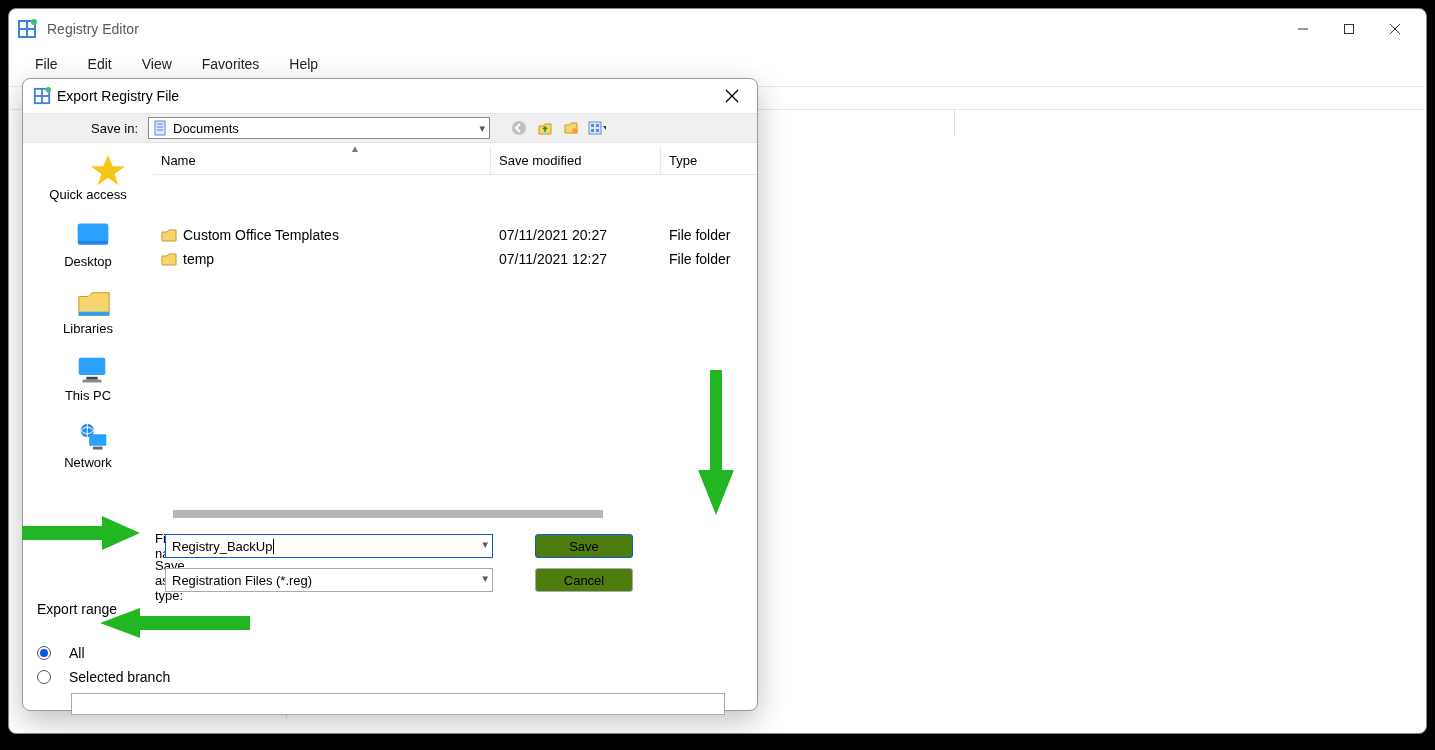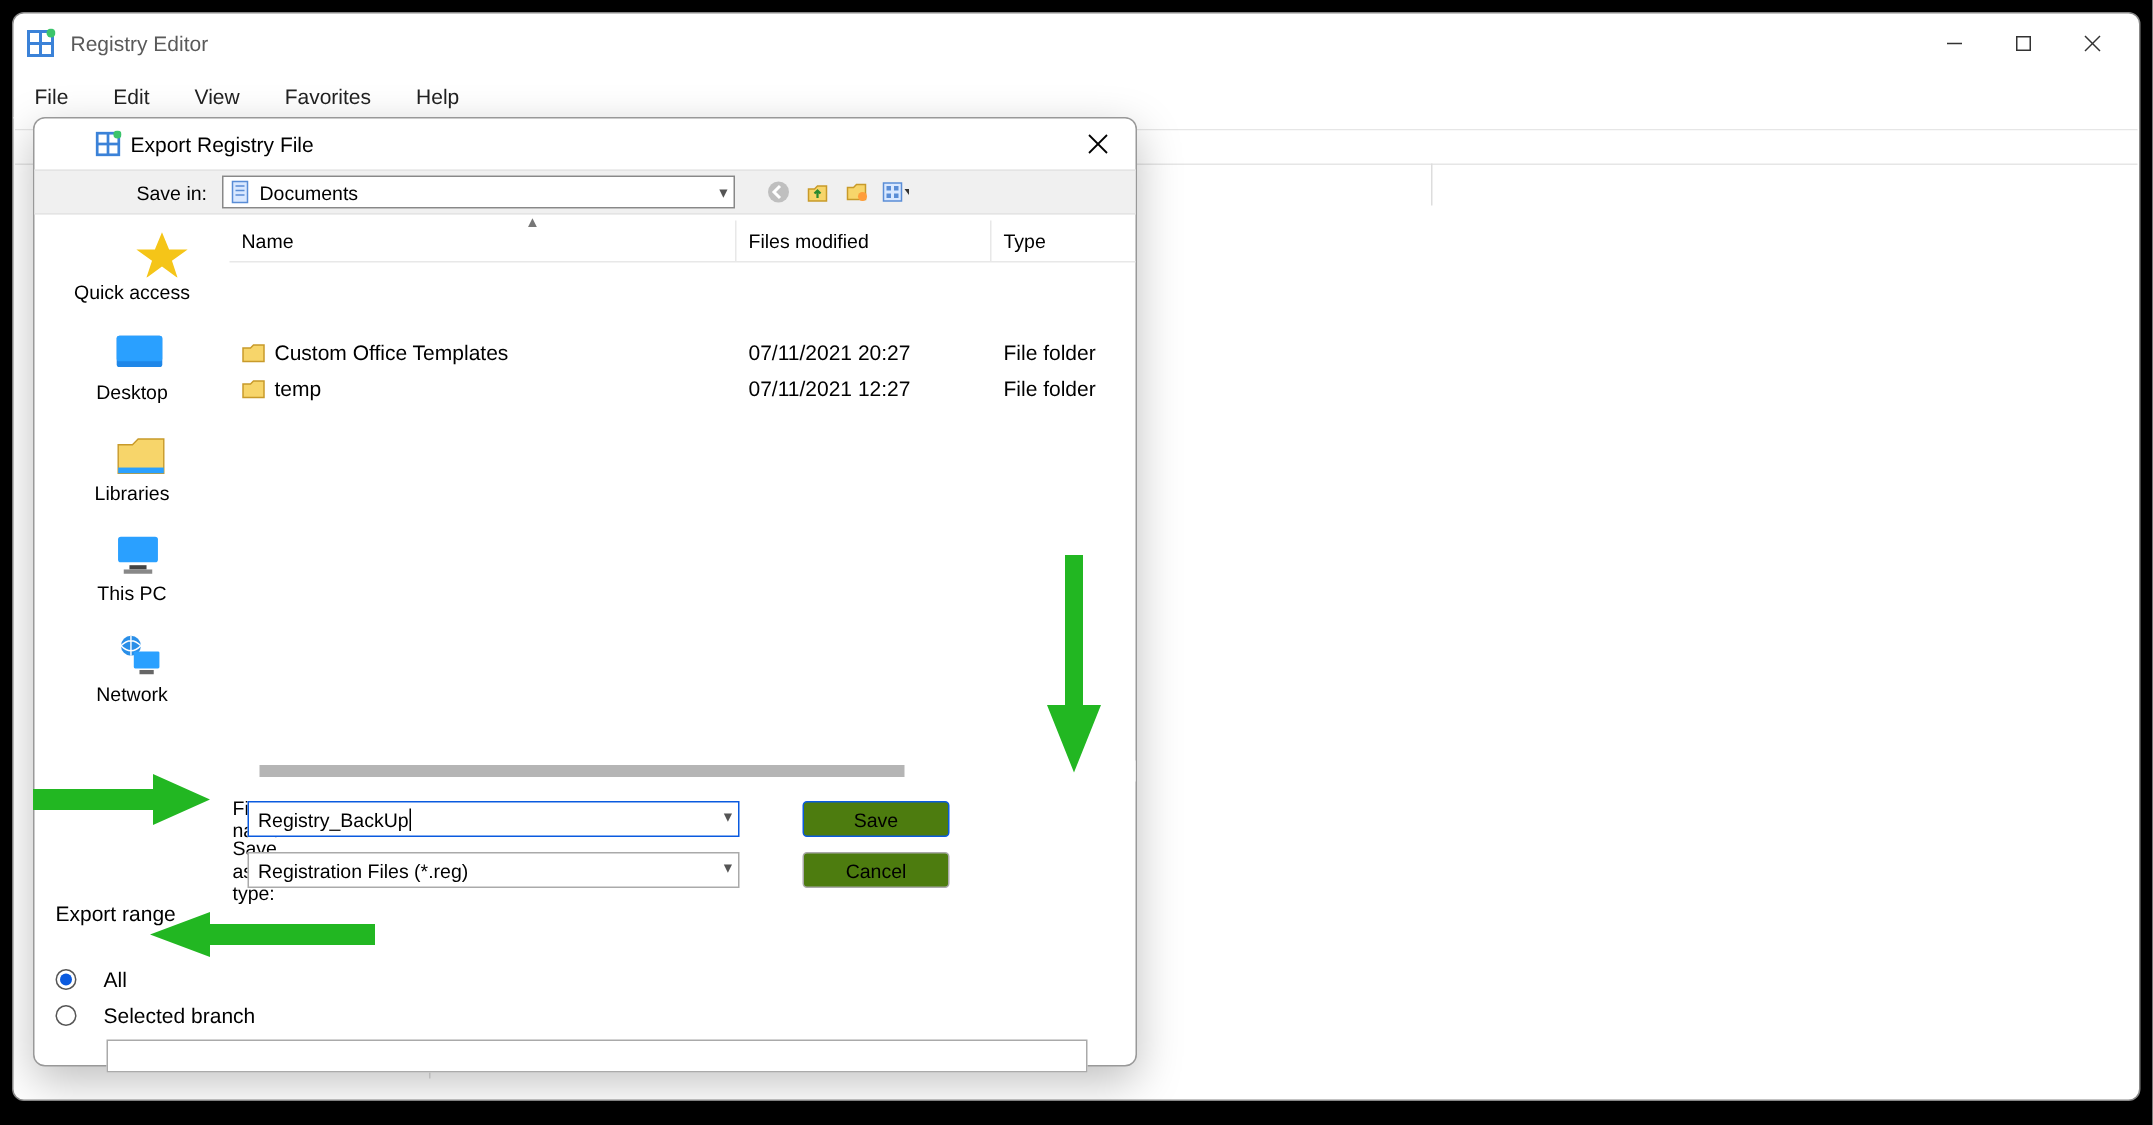--- a/index.html
+++ b/index.html
@@ -9,35 +9,35 @@
 .main-win {
   position: absolute; left: 8px; top: 8px; width: 1419px; height: 726px;
   background: #fff; border: 1px solid #888; border-radius: 8px;
   box-shadow: 0 4px 16px rgba(0,0,0,.3);
 }
 .titlebar { height: 40px; display: flex; align-items: center; padding: 0 8px; }
 .titlebar .appicon { width: 20px; height: 20px; margin-right: 10px; }
 .titlebar .title { color: #5a5a5a; font-size: 14px; flex: 1; }
 .winbtns { display: flex; }
 .winbtn { width: 46px; height: 32px; display: flex; align-items: center; justify-content: center; color: #333; }
-.menubar { height: 30px; display: flex; align-items: center; padding: 0 8px; gap: 18px; font-size: 14px; color: #222; border-bottom: 1px solid #fff; }
+.menubar { height: 30px; display: flex; align-items: center; padding: 0 8px; gap: 18px; font-size: 14px; color: #222; border-bottom: 1px solid #fff; margin-left: 12px; }
 .menubar span { padding: 4px 6px; }
 .vline { position: absolute; top: 100px; left: 277px; width: 1px; height: 610px; background: #ddd; }
 .vline2 { position: absolute; top: 100px; left: 945px; width: 1px; height: 28px; background: #ddd; }
 .hline-top { position: absolute; top: 77px; left: 1px; right: 1px; height: 1px; background: #e6e6e6; }
 .hline-mid { position: absolute; top: 100px; left: 1px; right: 1px; height: 1px; background: #e6e6e6; }
 .addr-blank { position: absolute; top: 78px; left: 1px; right: 1px; height: 22px; background: #fff; }
 
 
 .dialog {
   position: absolute; left: 22px; top: 78px; width: 736px; height: 633px;
   background: #fff; border: 1px solid #999; border-radius: 8px;
   box-shadow: 0 10px 30px rgba(0,0,0,.25);
 }
-.dlg-title { height: 34px; display: flex; align-items: center; padding: 0 10px; margin-left: 30px; }
+.dlg-title { height: 34px; display: flex; align-items: center; padding: 0 10px; }
 .dlg-title .title { font-size: 14px; color: #000; flex: 1; margin-left: 6px; }
 .dlg-close { width: 30px; height: 30px; display: flex; align-items: center; justify-content: center; }
 
 .dlg-toolbar { height: 30px; background: #f0f0f0; display: flex; align-items: center; padding: 0 10px; font-size: 13px; border-top: 1px solid #e4e4e4; border-bottom: 1px solid #e4e4e4; }
 .save-in-label { width: 115px; text-align: right; padding-right: 10px; }
 .save-in-combo { width: 342px; height: 22px; border: 1px solid #888; background: #fff; display: flex; align-items: center; padding: 0 4px; font-size: 13px; }
 .save-in-combo .doc-icon { width: 16px; height: 16px; margin-right: 4px; }
 .save-in-combo .txt { flex: 1; }
 .tool-icons { display: flex; margin-left: 20px; gap: 8px; }
 .tool-icons span { width: 18px; height: 18px; display: flex; align-items: center; justify-content: center; }
@@ -242,21 +242,21 @@
         <span>Network</span>
       </div>
     </div>
 
     <div class="file-area">
       <div style="height:4px">
           <div class="sort-ind" style="position:relative;left:-100px">▲</div>
         </div>
       <div class="file-header">
         <div class="col-name">Name</div>
-        <div class="col-date">Files modified</div>
+        <div class="col-date">Save modified</div>
         <div class="col-type">Type</div>
       </div>
       <div class="file-rows">
         <div class="file-row">
           <div class="cell-name">
               <span class="folder-icon"><svg viewBox="0 0 16 14">
                   <path d="M1 13 L1 4 L6 4 L8 2 L15 2 L15 13 Z" fill="#f7d56a" stroke="#c89a2a"></path>
                 </svg></span>
               <span>Custom Office Templates</span>
             </div>

